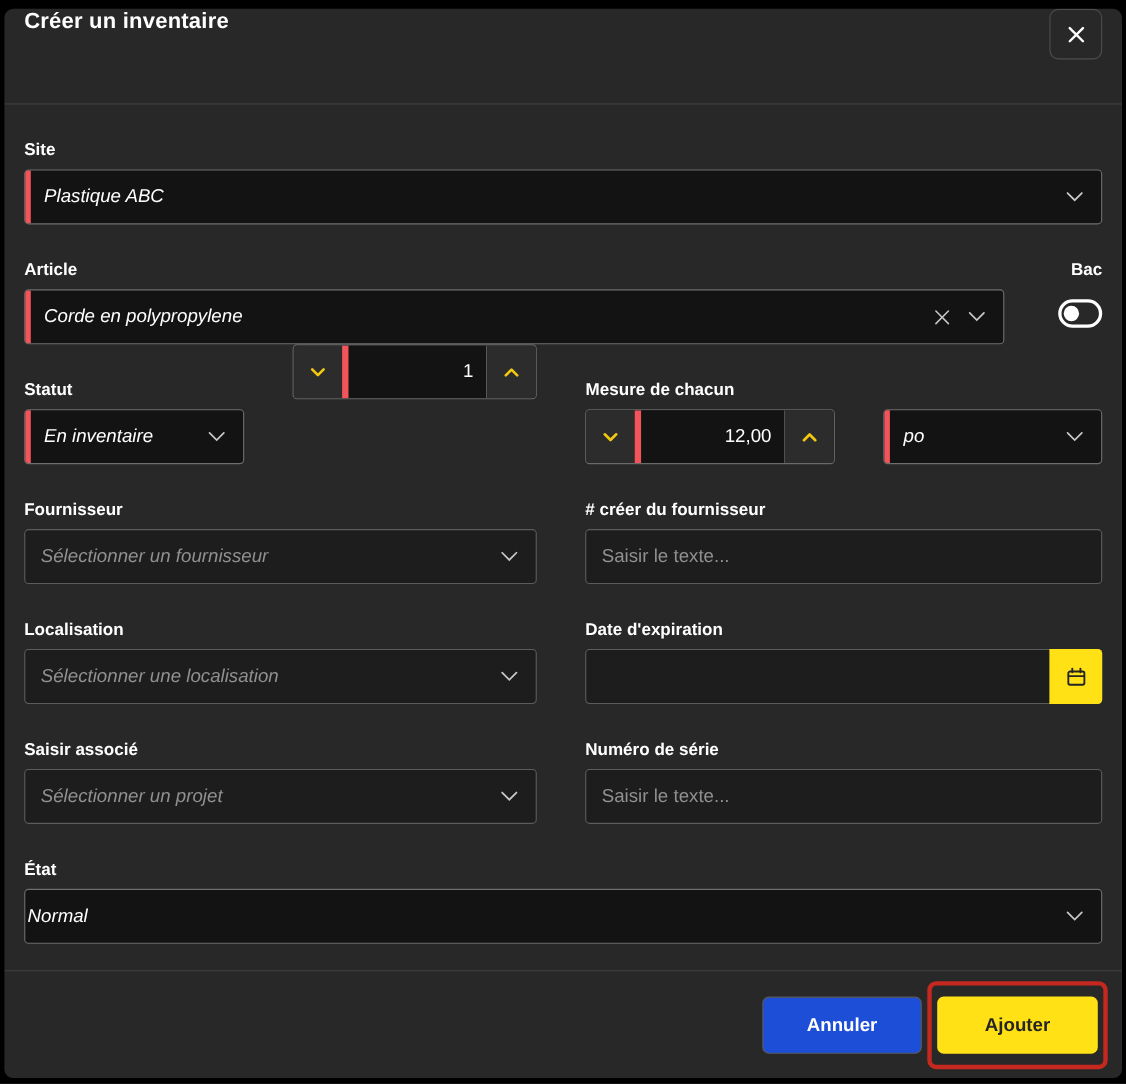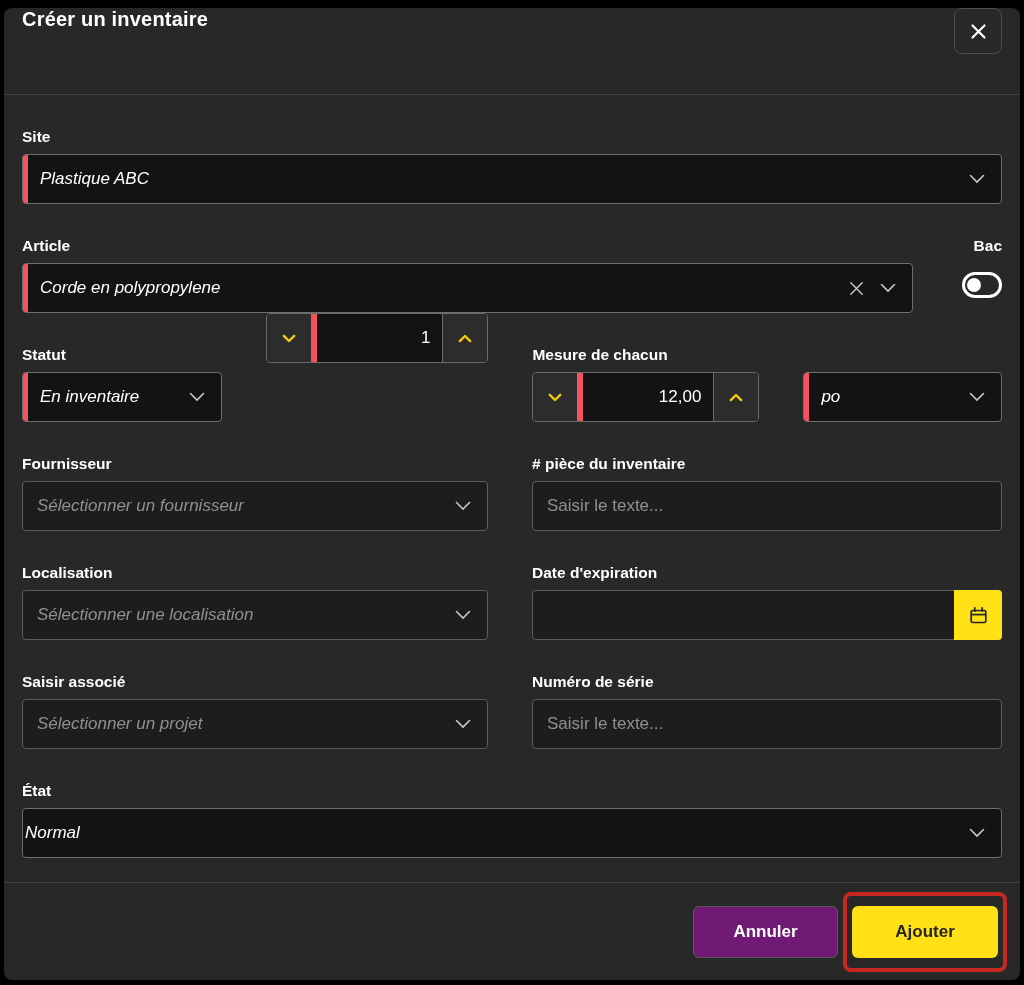--- a/index.html
+++ b/index.html
@@ -69,21 +69,21 @@
   }
 
   .toggle{width:40px;height:26px;border:3px solid #fff;border-radius:16px;position:relative;background:transparent;cursor:pointer;margin-top:9px;padding:0;}
   .toggle-knob{position:absolute;left:2px;top:50%;transform:translateY(-50%);width:14px;height:14px;border-radius:50%;background:#fff;}
 
   .dialog-footer{
     flex:0 0 98px;border-top:1px solid #404040;display:flex;align-items:center;
     justify-content:flex-end;padding:0 13px 0 18px;gap:5px;
   }
   .btn-secondary{
-    width:145px;height:52px;border-radius:6px;border:1px solid #5a5a5a;background:#701a75;
+    width:145px;height:52px;border-radius:6px;border:1px solid #5a5a5a;background:#1d4ed8;
     color:#fff;font-size:17px;font-weight:700;font-family:inherit;cursor:pointer;
   }
   .annotation-box{border:4px solid var(--annotation-red);border-radius:8px;padding:10px 5px;display:flex;justify-content:center;}
   .btn-primary{
     width:146px;height:52px;border-radius:6px;border:none;background:var(--accent-yellow);
     color:#252525;font-size:17px;font-weight:700;font-family:inherit;cursor:pointer;
   }
 </style>
 </head>
 <body>
@@ -217,21 +217,21 @@
         <div class="control select placeholder">
           <span class="value">Sélectionner un fournisseur</span>
           <span class="chevron">
             <svg width="16" height="10" viewBox="0 0 16 10">
                 <path d="M1.5 1.5 L8 8 L14.5 1.5" stroke="currentColor" stroke-width="1.6" fill="none" stroke-linecap="round"></path>
               </svg>
           </span>
         </div>
       </div>
       <div class="col-right">
-        <span class="field-label"># pièce du inventaire</span>
+        <span class="field-label"># créer du fournisseur</span>
         <input class="text-input" placeholder="Saisir le texte..." style="">
       </div>
     </div>
 
     <div class="row">
       <div class="col-left">
         <span class="field-label">Localisation</span>
         <div class="control select placeholder">
           <span class="value">Sélectionner une localisation</span>
           <span class="chevron">

